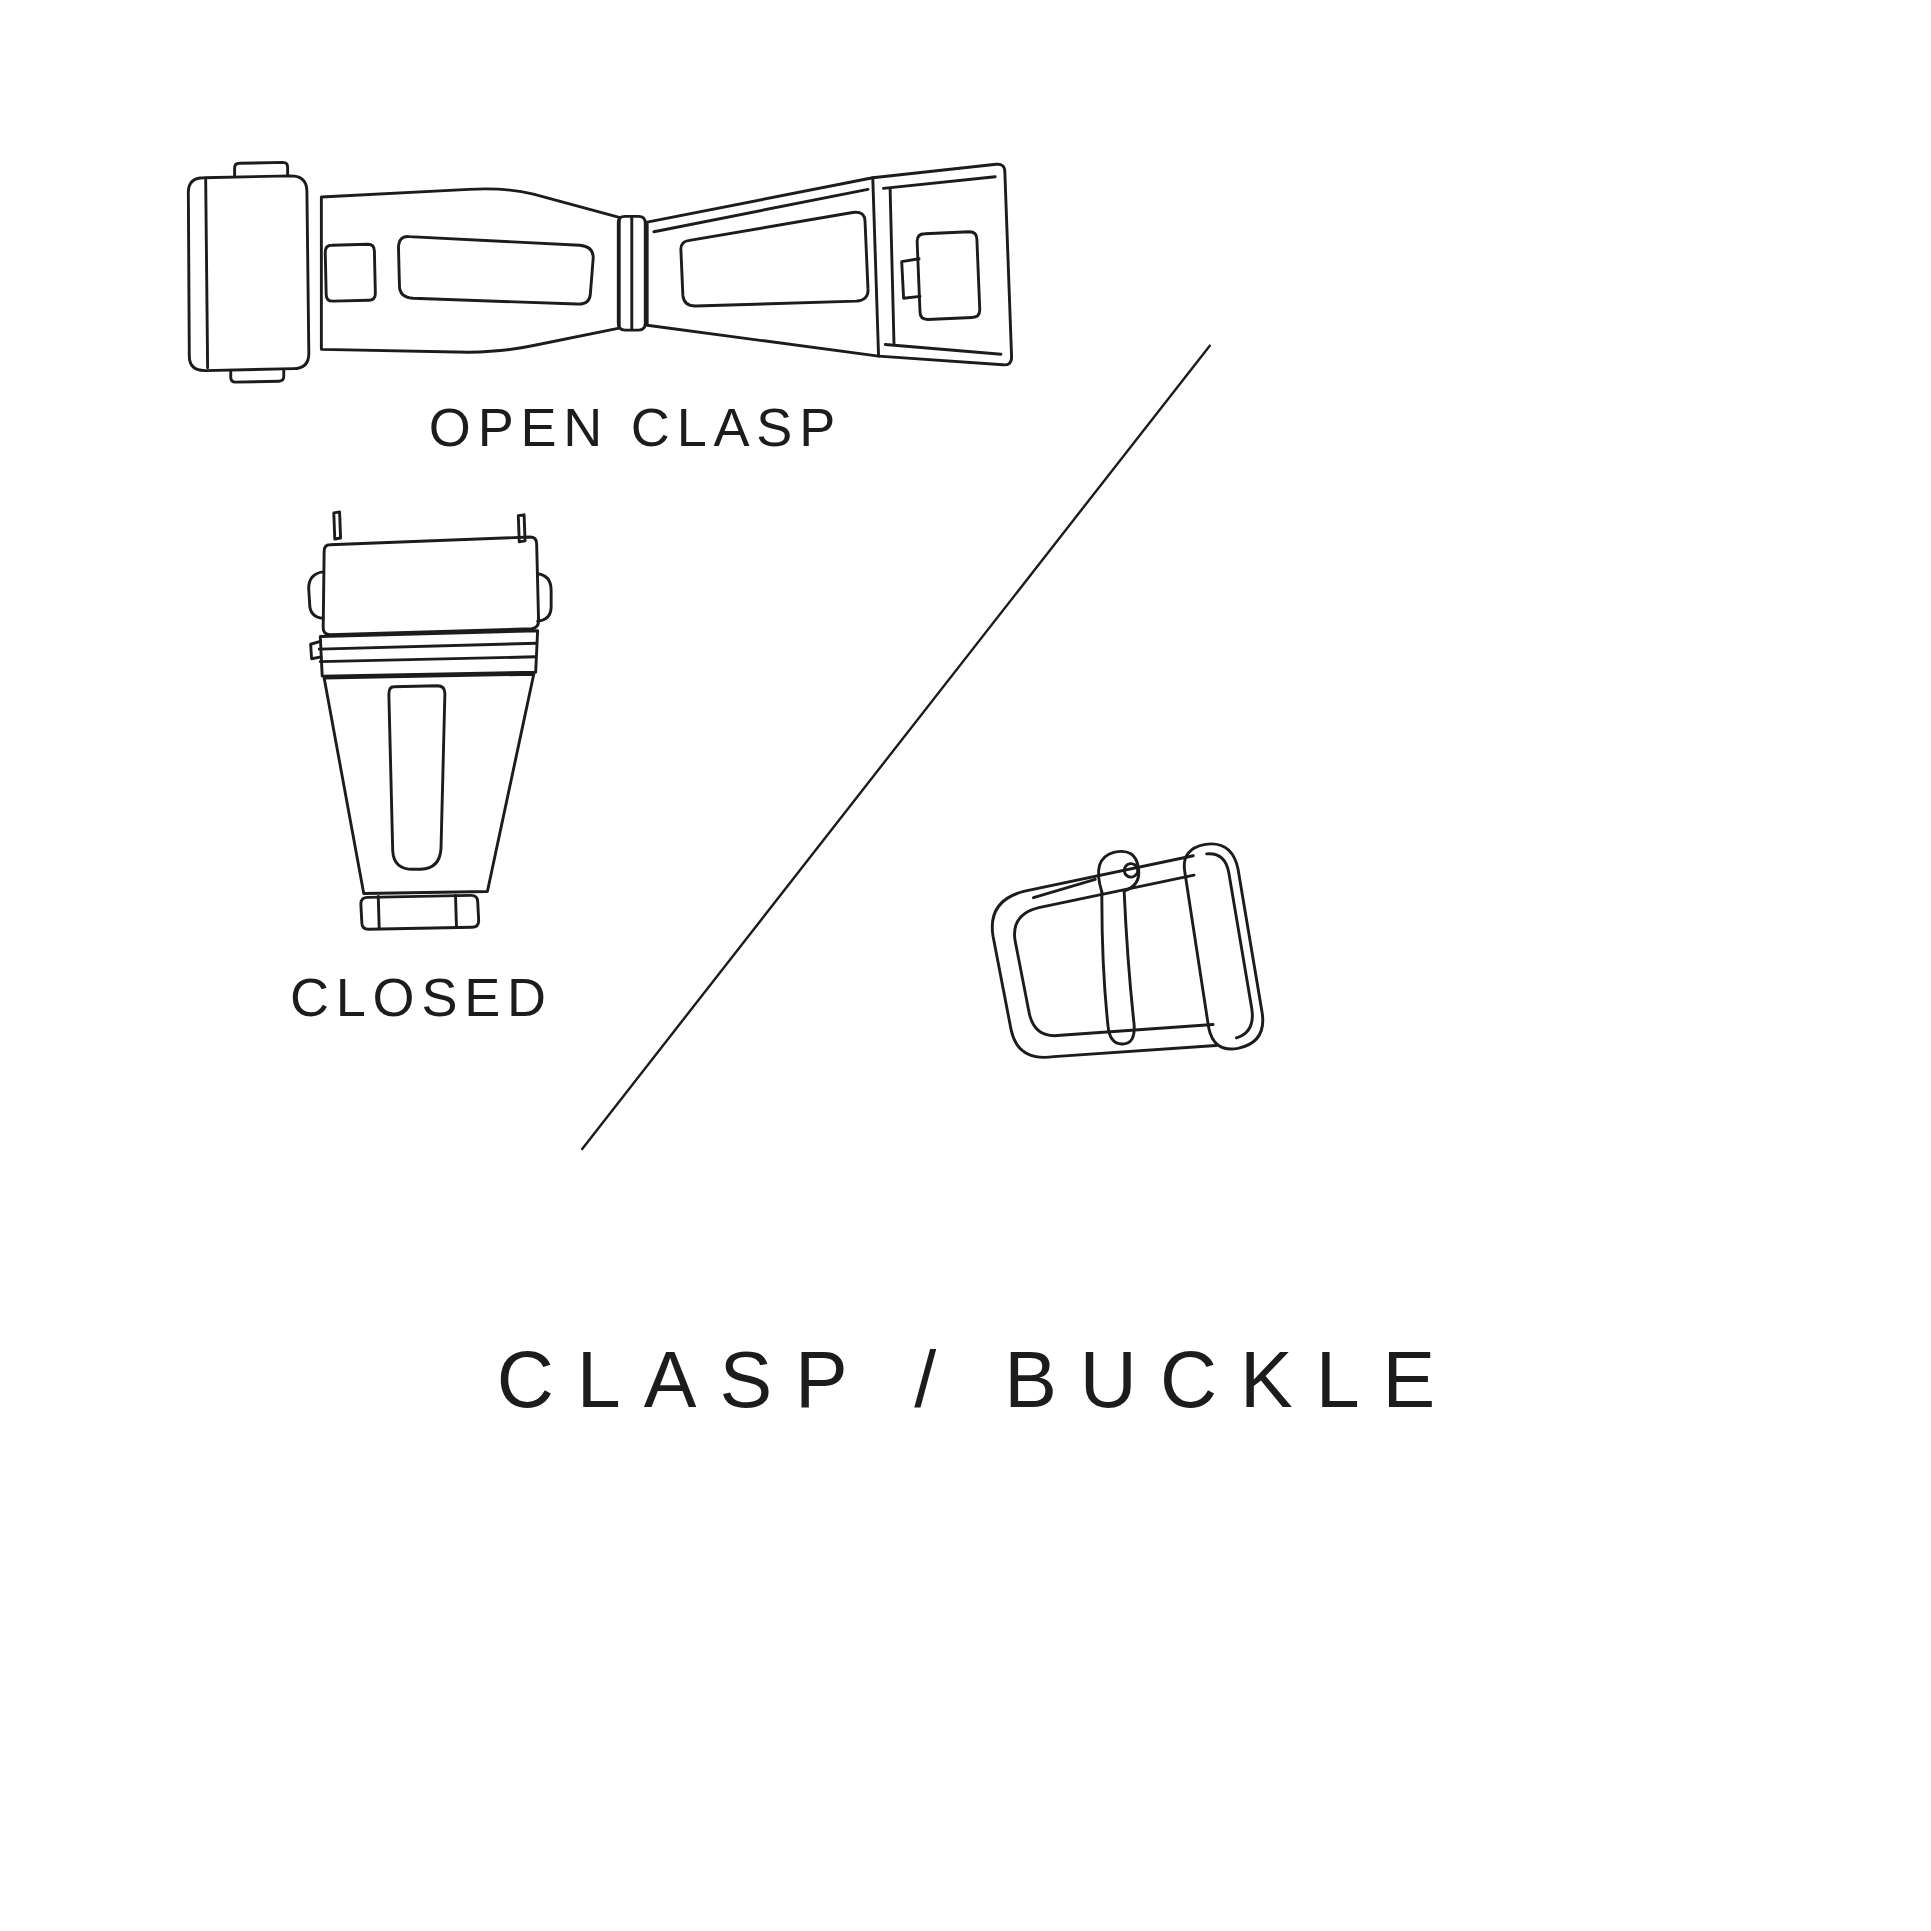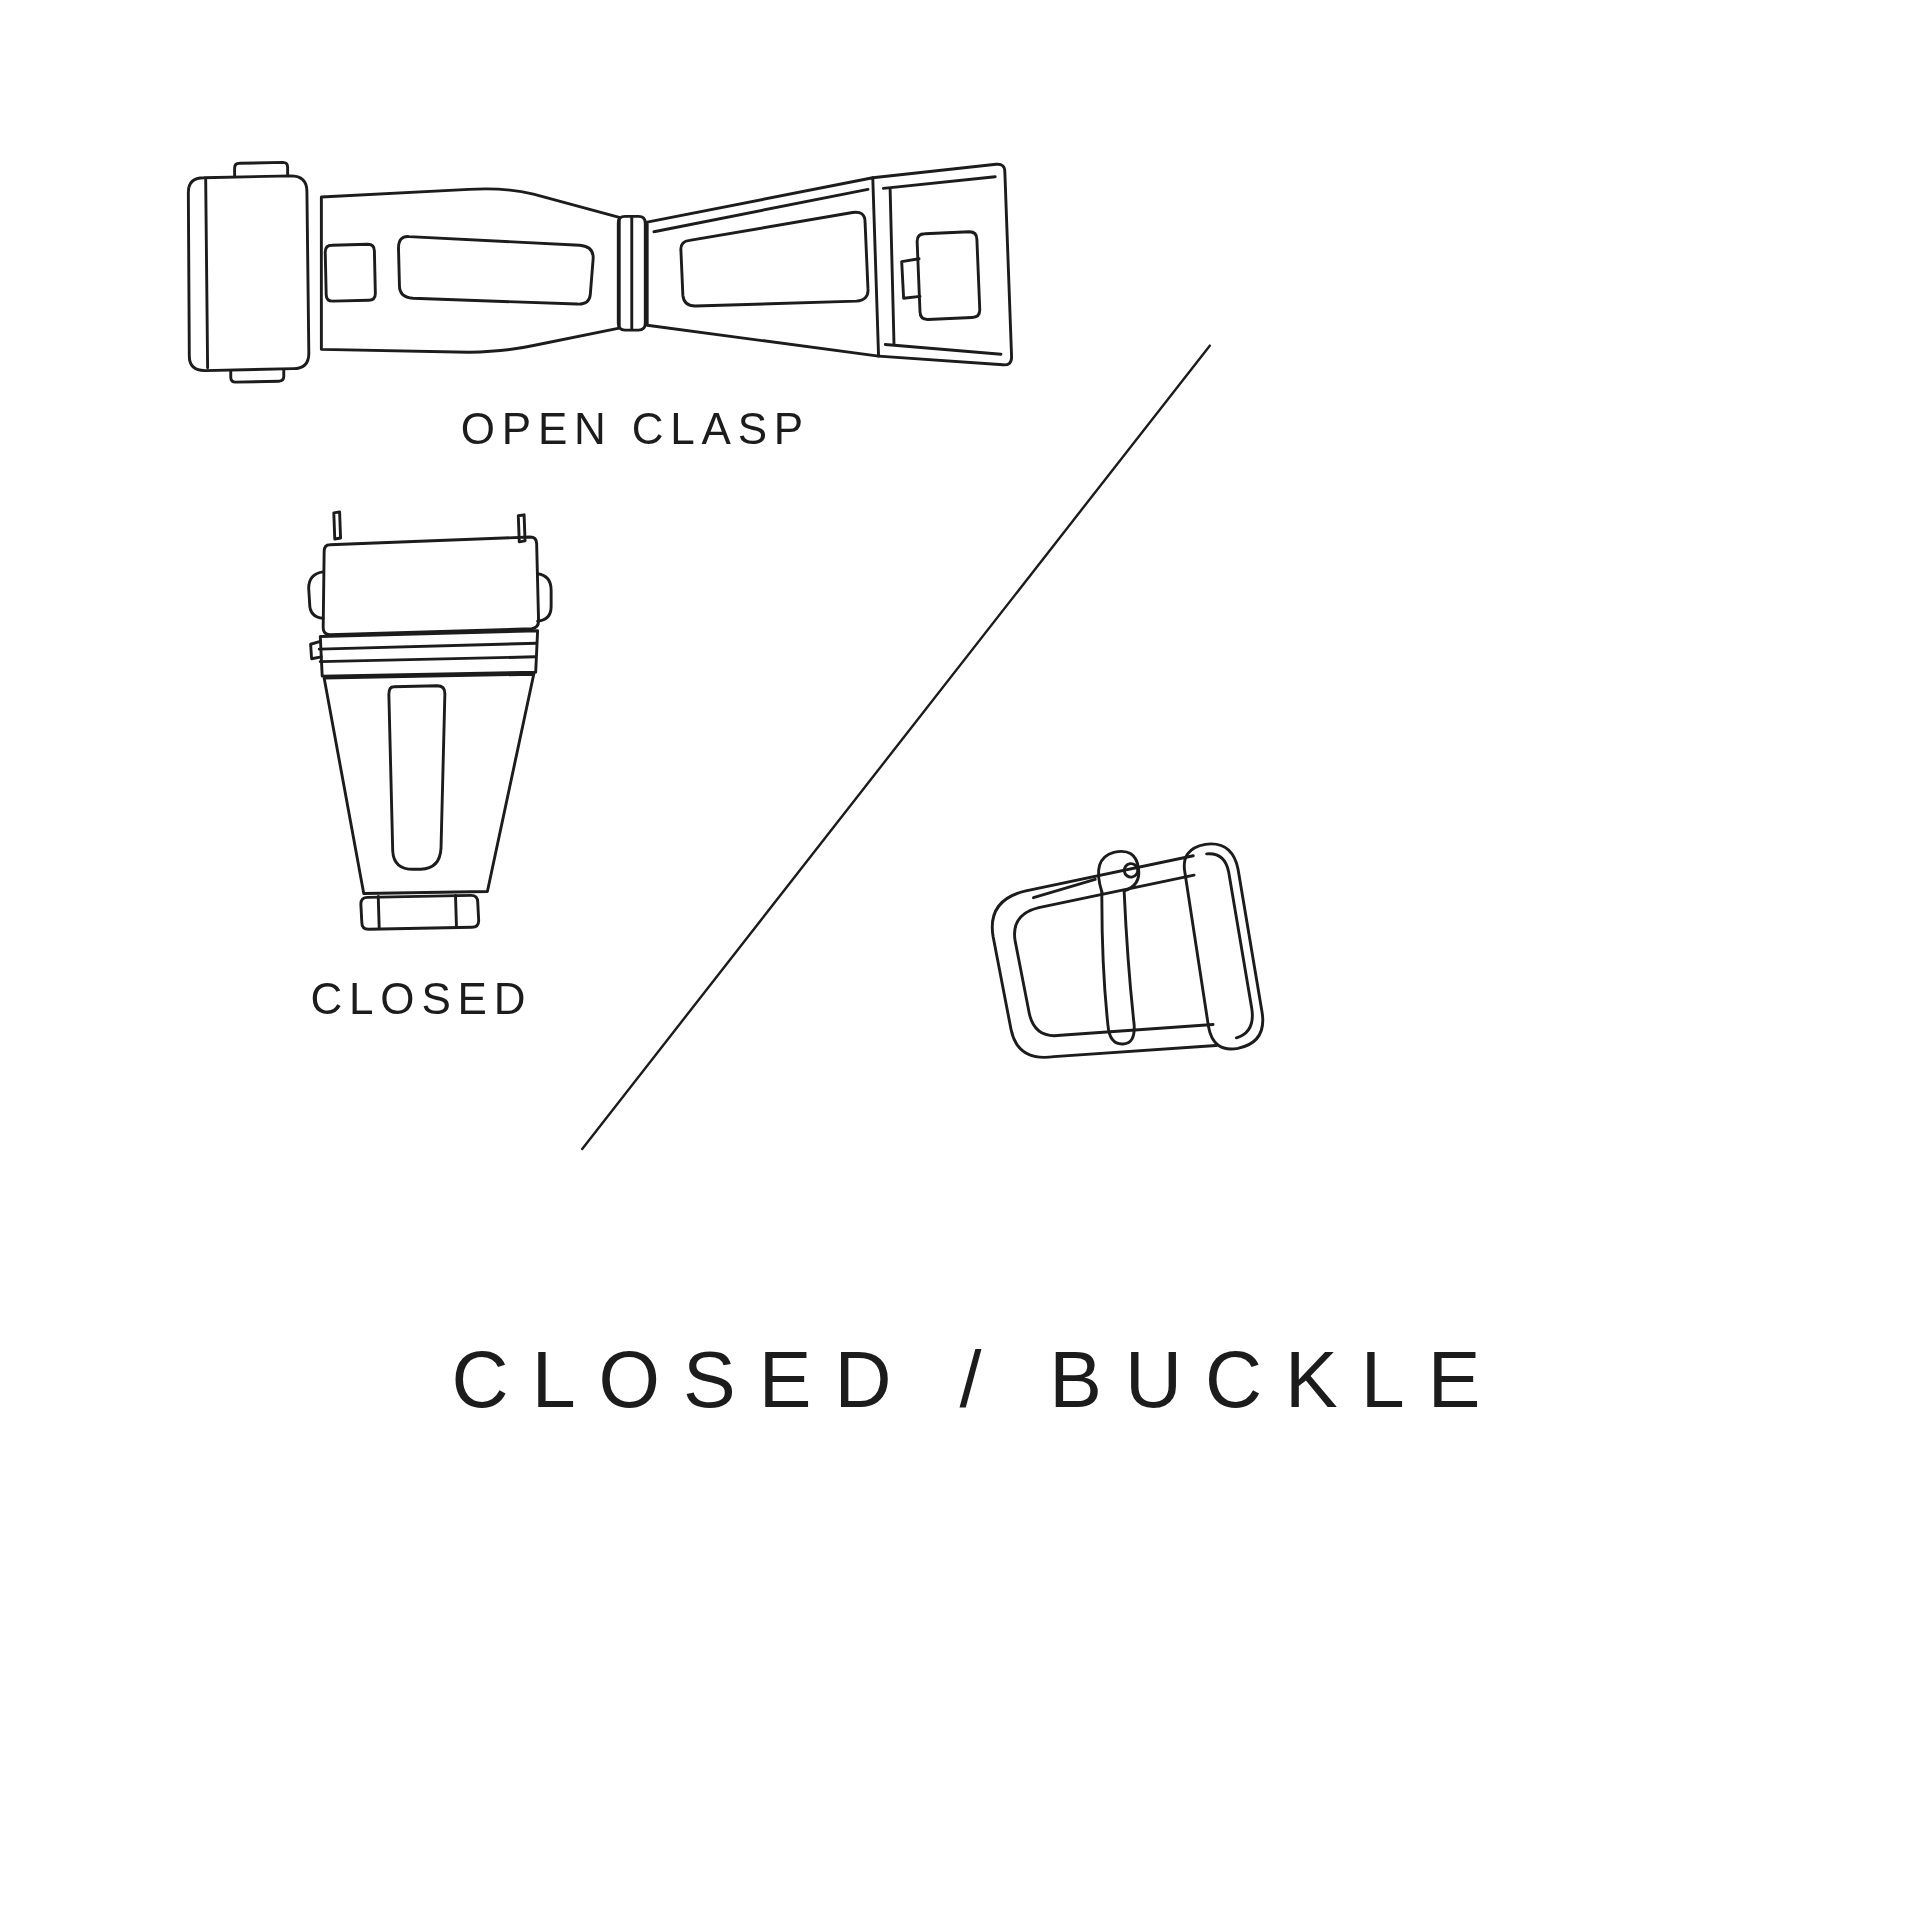--- a/index.html
+++ b/index.html
@@ -8,22 +8,22 @@
   .canvas {
     position:relative; width:1931px; height:1931px;
     background:var(--bg); color:var(--ink);
     font-family:"Liberation Sans", sans-serif; overflow:hidden;
   }
   .illustration { position:absolute; }
   .illustration svg { display:block; color:var(--ink); }
   .overlay { position:absolute; left:0; top:0; width:1931px; height:1931px; pointer-events:none; }
   .caption {
     position:absolute; transform:translateX(-50%);
-    font-size:44px; font-weight:400; letter-spacing:6.8px; padding-left:6.8px;
-    white-space:nowrap; color:var(--ink);margin-top:8px;
+    font-size:54px; font-weight:400; letter-spacing:6.8px; padding-left:6.8px;
+    white-space:nowrap; color:var(--ink);
   }
   .title {
     position:absolute; transform:translateX(-50%);
     font-size:79px; font-weight:400; letter-spacing:23px; padding-left:23px;
     white-space:nowrap; color:var(--ink);
   }
 </style>
 </head>
 <body>
 
@@ -108,16 +108,16 @@
 
         <path d="M92,60 L158,50"></path>
         <circle cx="196" cy="46" r="7"></circle>
 
         <path d="M163,64 Q157,28 181,25 Q204,23 204,45 Q204,63 186,66"></path>
         <path d="M163,64 Q152,140 150,202 Q149,222 163,223 Q176,224 177,204 Q179,140 186,66"></path>
       </g>
     </svg>
   </div>
 
-  <div class="title" style="left:966px; top:1334px;">CLOSED / BUCKLE</div>
+  <div class="title" style="left:966px; top:1334px;">CLASP / BUCKLE</div>
 
 </div>
 
 
 </body></html>

